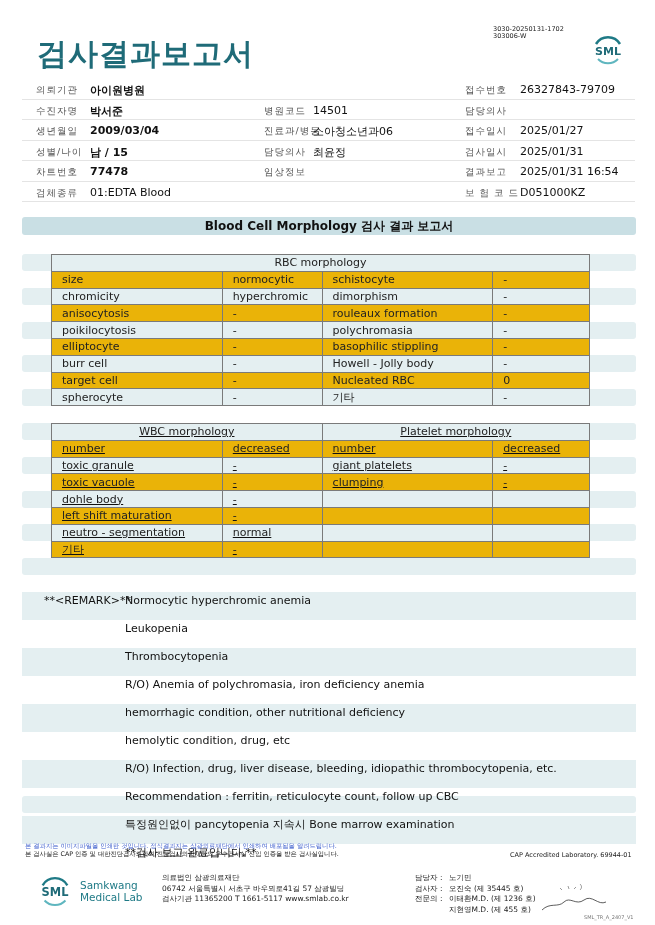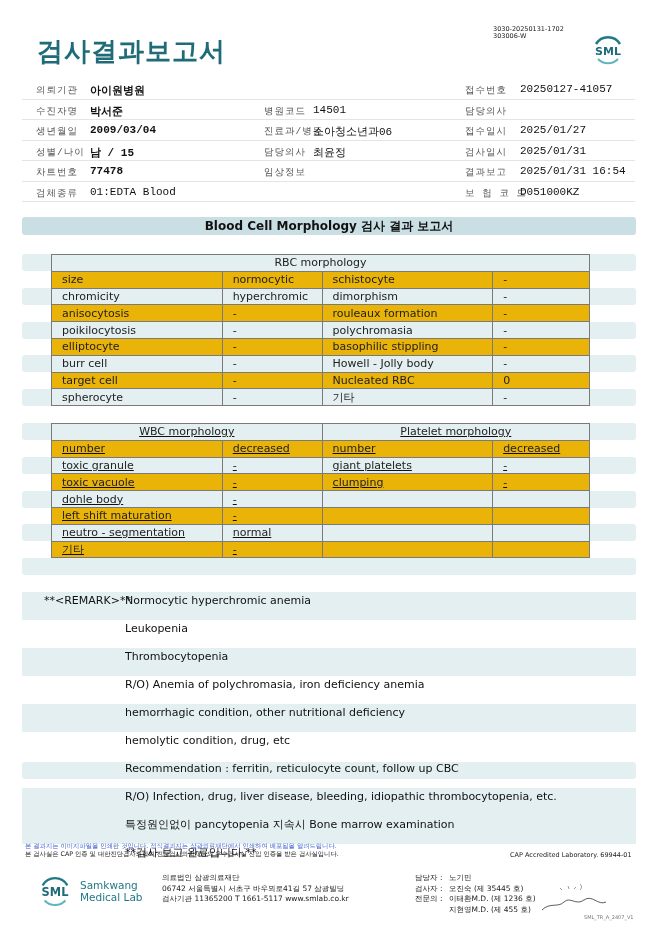--- a/index.html
+++ b/index.html
@@ -1,24 +1,24 @@
 <!DOCTYPE html>
 <html><head>
 <meta charset="utf-8">
 <style>
   * { margin: 0; padding: 0; box-sizing: border-box; }
   html, body { width: 655px; height: 925px; background: #ffffff; overflow: hidden; }
   body { font-family: "DejaVu Sans", "Liberation Sans", sans-serif; color: #111; position: relative; }
 
-  .title { position: absolute; left: 37px; top: 34px; font-size: 26px; color: #1f6b78; font-weight: bold; letter-spacing: 1px; }
+  .title { position: absolute; left: 37px; top: 34px; font-size: 30px; color: #1f6b78; font-weight: bold; letter-spacing: 1px; }
   .doc-id { position: absolute; left: 493px; top: 26px; font-size: 6.5px; line-height: 7px; color: #222; }
   .logo-top { position: absolute; left: 588px; top: 30px; width: 40px; height: 40px; }
 
   
-  .info { position: absolute; left: 22px; top: 79px; width: 613px; font-family: Liberation Mono, monospace; }
+  .info { position: absolute; left: 22px; top: 79px; width: 613px; }
   .info-row { height: 20.5px; border-bottom: 1px solid #e4e4e4; position: relative; }
   .info-row span { position: absolute; top: 4px; font-size: 11px; white-space: nowrap; }
   .lbl { color: #555; font-size: 9.5px !important; top: 5px !important; letter-spacing: 1px; }
   .val { color: #111; }
   .val.b { font-weight: bold; }
   .c1l { left: 14px; } .c1v { left: 68px; }
   .c2l { left: 242px; } .c2v { left: 291px; }
   .c3l { left: 443px; } .c3v { left: 498px; }
 
   
@@ -65,21 +65,21 @@
   <text x="20" y="25" text-anchor="middle" font-size="11" font-weight="bold" fill="#1f6b78" font-family="DejaVu Sans, sans-serif">SML</text>
 </svg>
 
 <div class="info" id="info">
     <div class="info-row">
       <span class="c1l lbl">의뢰기관</span>
       <span class="c1v val b">아이원병원</span>
       <span class="c2l lbl"></span>
       <span class="c2v val"></span>
       <span class="c3l lbl">접수번호</span>
-      <span class="c3v val">20250127-41057</span>
+      <span class="c3v val">26327843-79709</span>
     </div>
     <div class="info-row">
       <span class="c1l lbl">수진자명</span>
       <span class="c1v val b">박서준</span>
       <span class="c2l lbl">병원코드</span>
       <span class="c2v val">14501</span>
       <span class="c3l lbl">담당의사</span>
       <span class="c3v val"></span>
     </div>
     <div class="info-row">
@@ -264,25 +264,25 @@
     </div>
     <div class="rm-row">
       <span class="rm-text">R/O) Anemia of polychromasia, iron deficiency anemia</span>
     </div>
     <div class="rm-row shade">
       <span class="rm-text">hemorrhagic condition, other nutritional deficiency</span>
     </div>
     <div class="rm-row">
       <span class="rm-text">hemolytic condition, drug, etc</span>
     </div>
+    <div class="rm-row shade">
+      <span class="rm-text">R/O) Infection, drug, liver disease, bleeding, idiopathic thrombocytopenia, etc.</span>
+    </div>
     <div class="rm-row">
       <span class="rm-text">Recommendation : ferritin, reticulocyte count, follow up CBC</span>
-    </div>
-    <div class="rm-row shade">
-      <span class="rm-text">R/O) Infection, drug, liver disease, bleeding, idiopathic thrombocytopenia, etc.</span>
     </div>
     <div class="rm-row shade">
       <span class="rm-text">특정원인없이 pancytopenia 지속시 Bone marrow examination</span>
     </div>
     <div class="rm-row">
       <span class="rm-text">**검사 보고 완료입니다.**</span>
     </div>
   </div>
 
 <div class="notice1">본 결과지는 이미지파일을 인쇄한 것입니다. 정식결과지는 삼광의료재단에서 인쇄하여 배포됨을 알려드립니다.</div>

